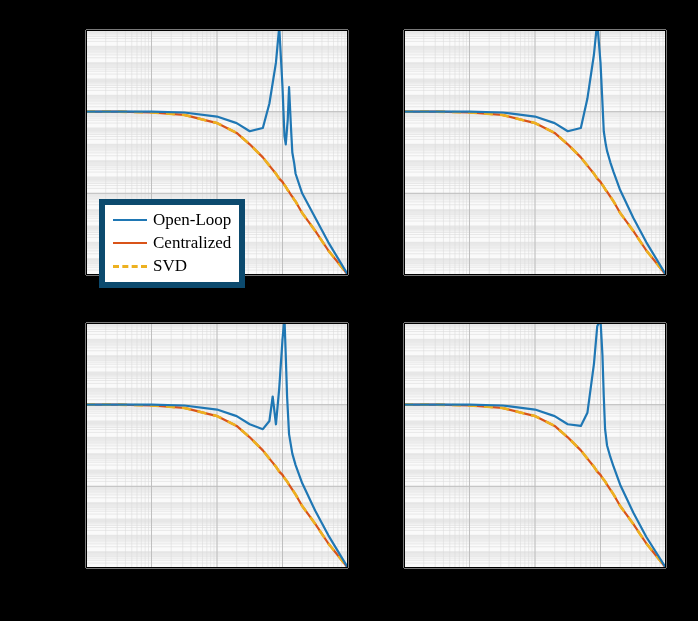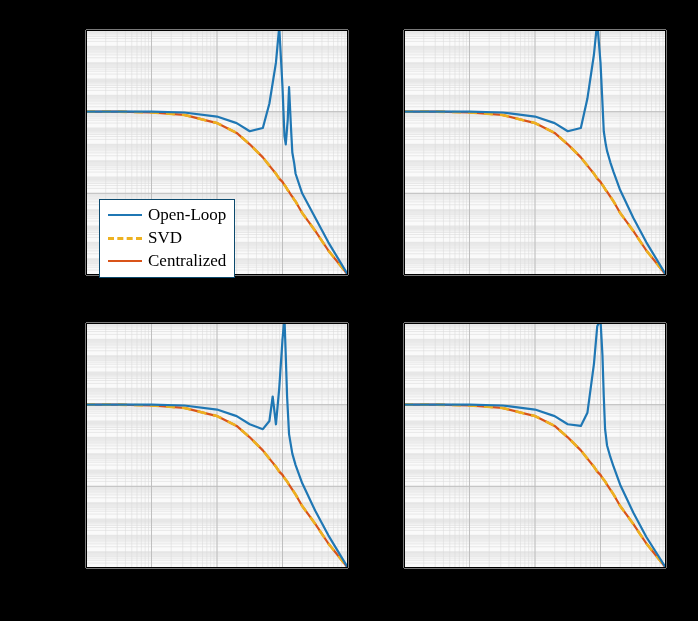--- a/index.html
+++ b/index.html
@@ -42,21 +42,21 @@
   }
   .title {
     position: absolute;
     color: #000;
     font-size: 17px;
     white-space: nowrap;
   }
   .legend {
     position: absolute;
     background: #fff;
-    border: 1px solid #0c4a6e;
+    border: 6px solid #0c4a6e;
     font-size: 17px;
     padding: 4px 8px;
     color: #000;
   }
   .legend-row {
     display: flex;
     align-items: center;
     gap: 6px;
     line-height: 1.35;
   }
@@ -921,22 +921,22 @@
       <div class="tick" style="left: 518px; top: 571px;">10<sup style="font-size:0.7em">0</sup></div>
       <div class="tick" style="left: 649px; top: 571px;">10<sup style="font-size:0.7em">2</sup></div>
     </div>
 
   <div class="legend" style="left:99px; top:199px;">
     <div class="legend-row">
       <span class="legend-swatch" style="border-color:#1f77b4;"></span>
       <span>Open-Loop</span>
     </div>
     <div class="legend-row">
+      <span class="legend-swatch" style="border-color:#d95319;"></span>
+      <span>Centralized</span>
+    </div>
+    <div class="legend-row">
       <span class="legend-swatch dashed" style="border-color:#edb120;"></span>
       <span>SVD</span>
-    </div>
-    <div class="legend-row">
-      <span class="legend-swatch" style="border-color:#d95319;"></span>
-      <span>Centralized</span>
     </div>
   </div>
 
 </div>
 
 </body></html>

